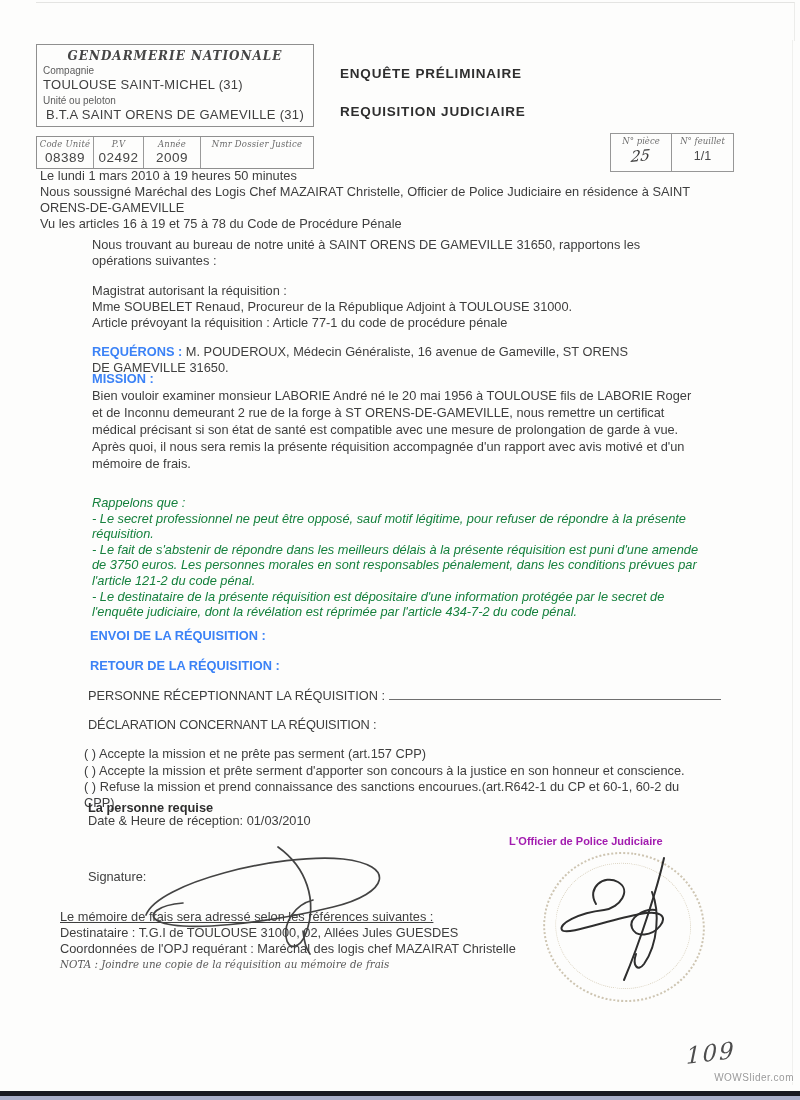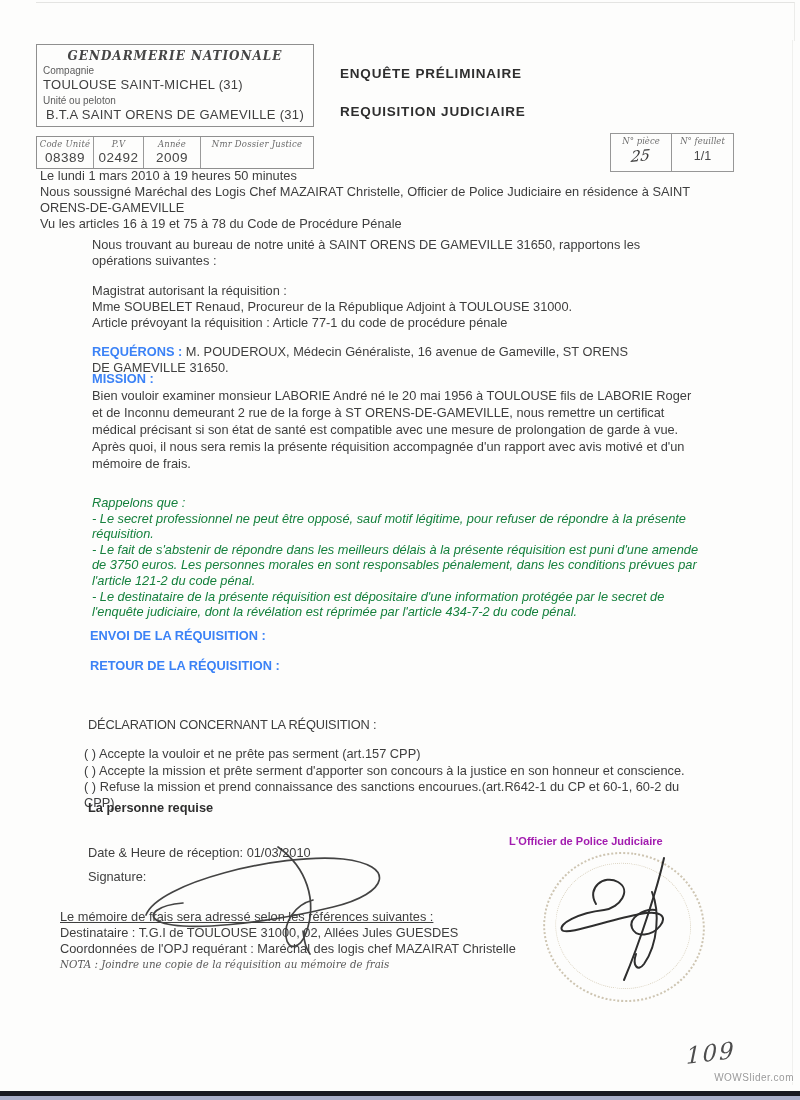--- a/index.html
+++ b/index.html
@@ -64,21 +64,21 @@
   .line-envoi{position:absolute;left:90px;top:628px;}
   .line-retour{position:absolute;left:90px;top:658px;}
   .line-reception{position:absolute;left:88px;top:687px;white-space:nowrap;}
   .fill-line{display:inline-block;width:332px;border-bottom:1px solid #6f6f6f;height:12px;vertical-align:baseline;}
   .line-declaration{position:absolute;left:88px;top:717px;letter-spacing:-0.2px;}
   .options{position:absolute;left:84px;top:746px;width:622px;}
   .options .t{margin-bottom:0.5px;}
 
   
   .sig-left-title{position:absolute;left:88px;top:800px;font-weight:bold;font-size:12.8px;color:#2f2f2f;}
-  .sig-date{position:absolute;left:88px;top:845px;}
+  .sig-date{position:absolute;left:88px;top:813px;}
   .sig-label{position:absolute;left:88px;top:869px;}
   .sig-right-title{position:absolute;left:509px;top:835px;font-weight:bold;font-size:11px;color:#a21caf;}
   .sig-left-svg{position:absolute;left:128px;top:845px;}
   .stamp{position:absolute;left:543px;top:852px;width:158px;height:146px;border:2px dotted #c6bca6;
     border-radius:50%;opacity:0.85;transform:rotate(8deg);}
   .stamp-inner{position:absolute;left:10px;top:9px;width:134px;height:124px;border:1px dotted #d6cdb8;border-radius:50%;}
   .sig-right-svg{position:absolute;left:548px;top:852px;}
 
   
   .footer{position:absolute;left:60px;top:909px;width:640px;}
@@ -170,24 +170,25 @@
 
   <div class="reminder">
     <div class="t">Rappelons que :</div>
     <div class="t">- Le secret professionnel ne peut être opposé, sauf motif légitime, pour refuser de répondre à la présente réquisition.</div>
     <div class="t">- Le fait de s'abstenir de répondre dans les meilleurs délais à la présente réquisition est puni d'une amende de 3750 euros. Les personnes morales en sont responsables pénalement, dans les conditions prévues par l'article 121-2 du code pénal.</div>
     <div class="t">- Le destinataire de la présente réquisition est dépositaire d'une information protégée par le secret de l'enquête judiciaire, dont la révélation est réprimée par l'article 434-7-2 du code pénal.</div>
   </div>
 
   <div class="t b line-envoi">ENVOI DE LA RÉQUISITION :</div>
   <div class="t b line-retour">RETOUR DE LA RÉQUISITION :</div>
+  <div class="t line-reception"><span>PERSONNE RÉCEPTIONNANT LA RÉQUISITION : </span><span class="fill-line"></span></div>
   <div class="t line-declaration">DÉCLARATION CONCERNANT LA RÉQUISITION :</div>
 
   <div class="options">
-    <div class="t">( ) Accepte la vouloir et ne prête pas serment (art.157 CPP)</div>
+    <div class="t">( ) Accepte la mission et ne prête pas serment (art.157 CPP)</div>
     <div class="t">( ) Accepte la mission et prête serment d'apporter son concours à la justice en son honneur et conscience.</div>
     <div class="t">( ) Refuse la mission et prend connaissance des sanctions encourues.(art.R642-1 du CP et 60-1, 60-2 du CPP)</div>
   </div>
 
   <div class="sig-left-title">La personne requise</div>
   <div class="t sig-date">Date &amp; Heure de réception: 01/03/2010</div>
   <div class="t sig-label">Signature:</div>
   <div class="sig-right-title">L'Officier de Police Judiciaire</div>
 
   <svg class="sig-left-svg" width="320" height="110" viewBox="0 0 320 110">

